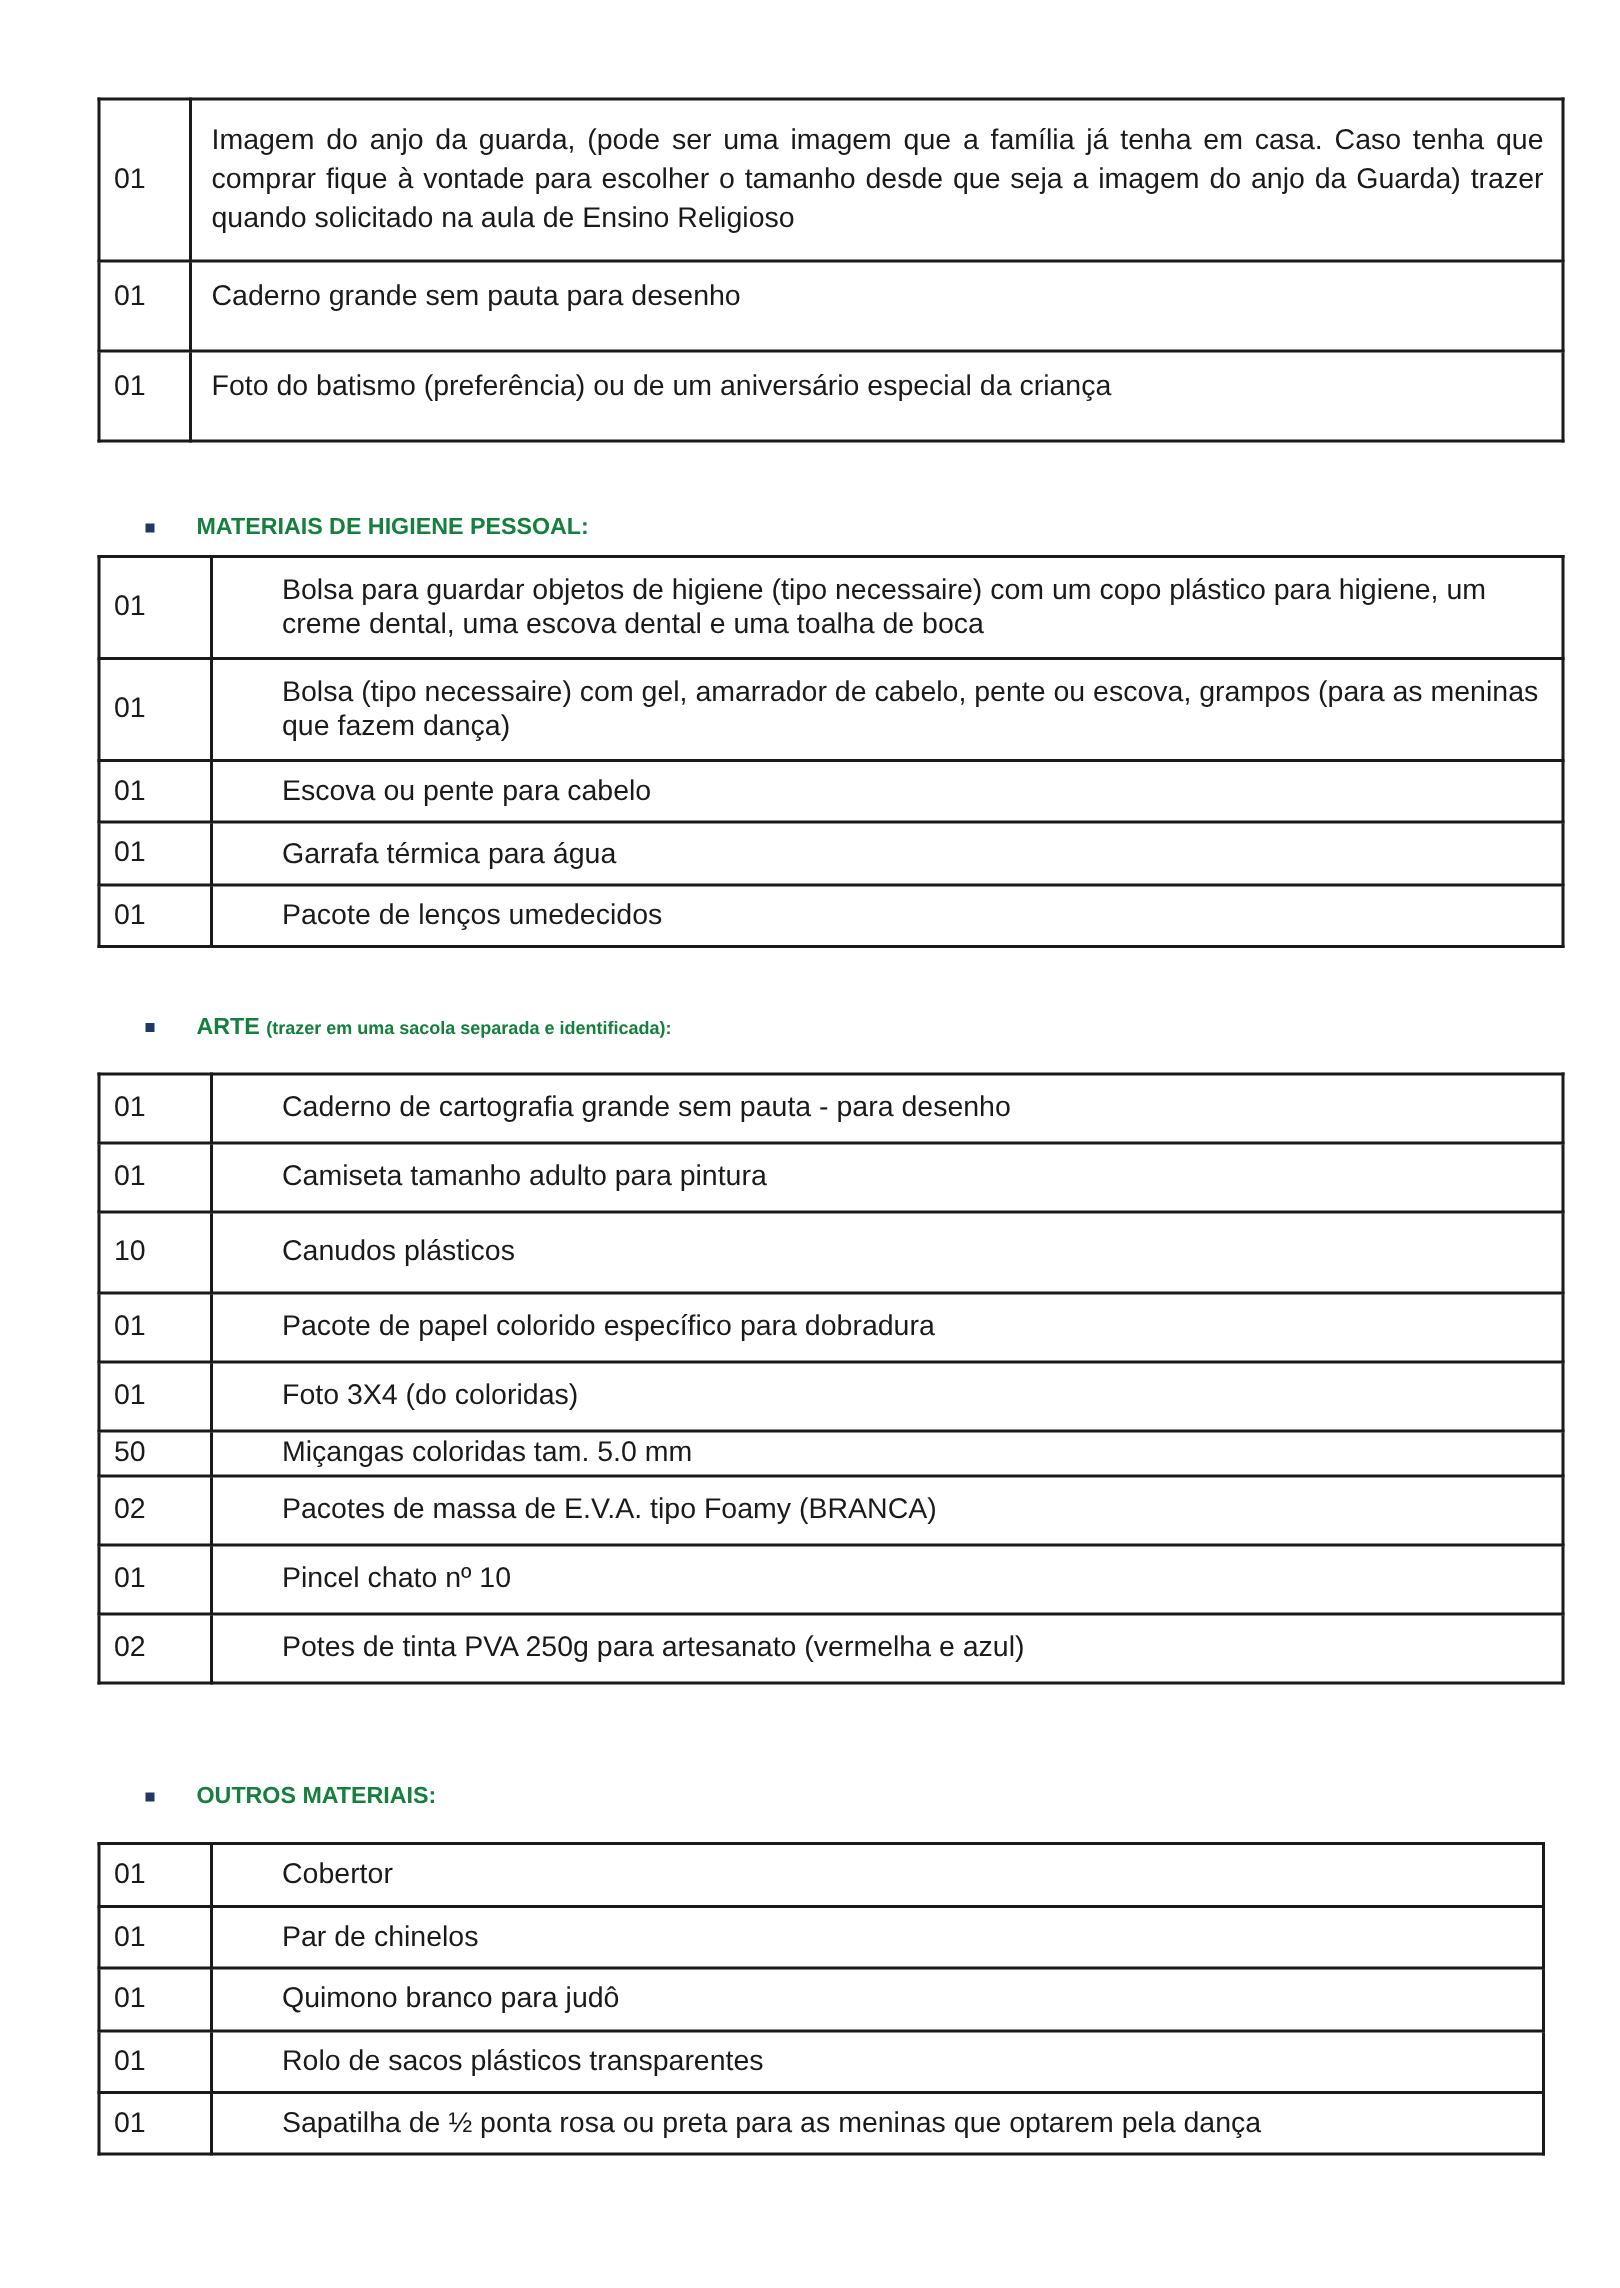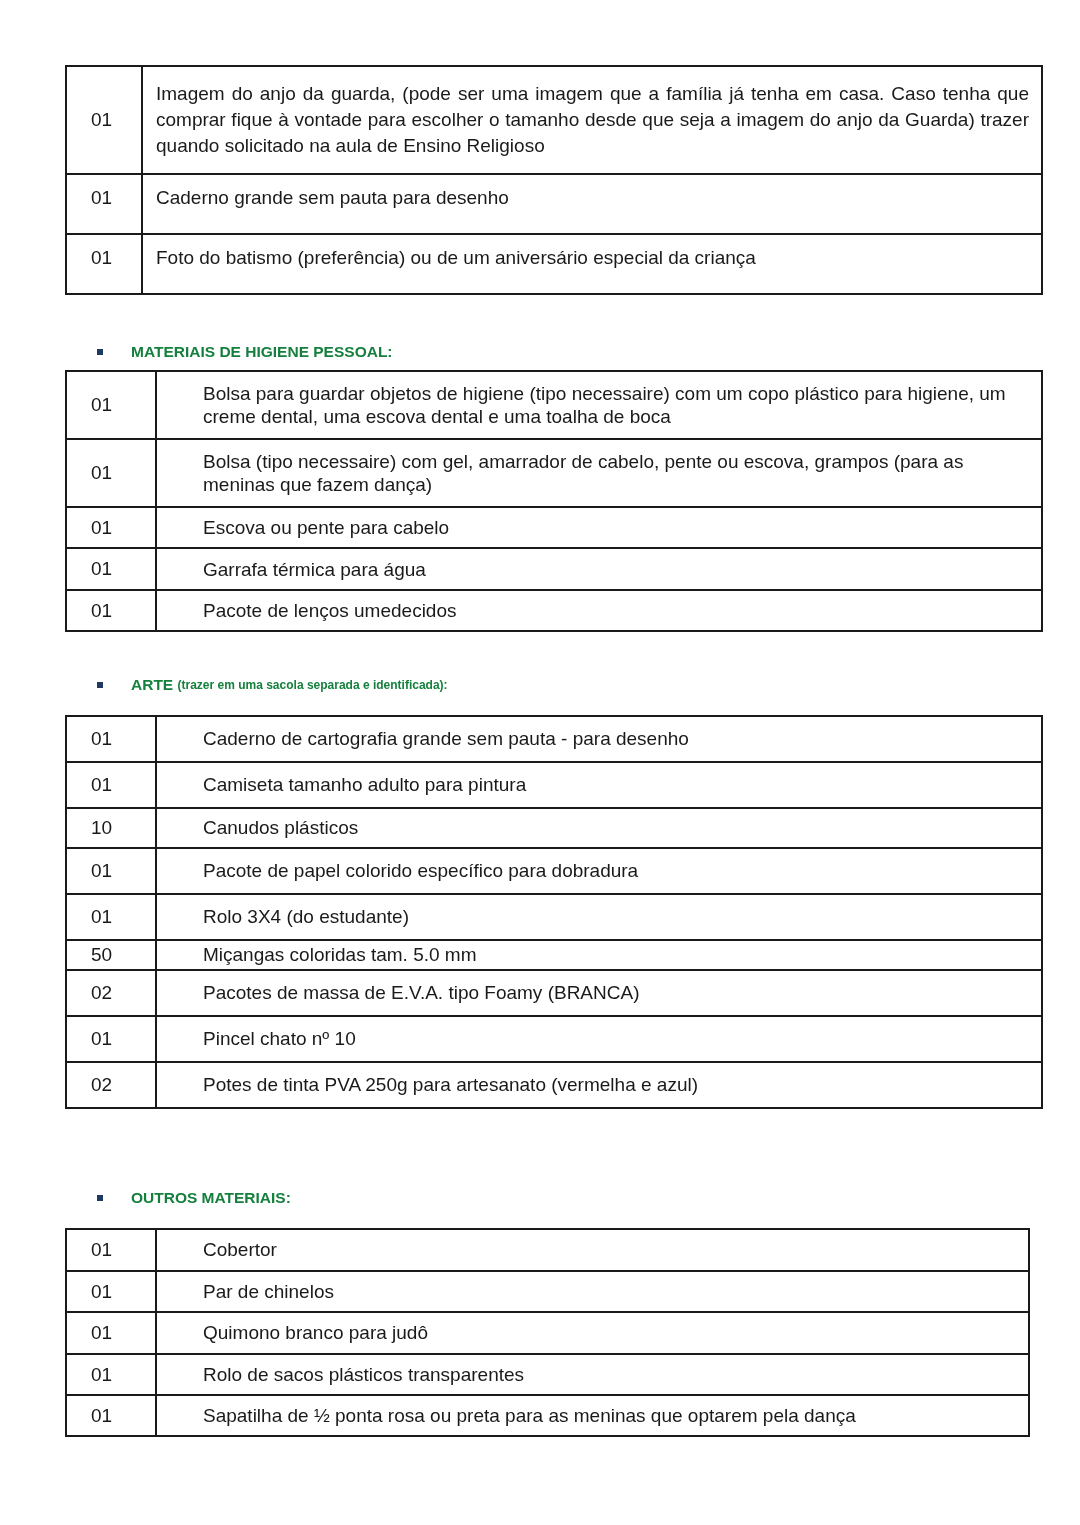--- a/index.html
+++ b/index.html
@@ -3,21 +3,21 @@
   <meta charset="utf-8">
   <style>
     html, body { margin: 0; padding: 0; background: #ffffff; }
     body {
       width: 1080px; height: 1525px; position: relative; overflow: hidden;
       font-family: "Liberation Sans", "DejaVu Sans", sans-serif;
       color: #1a1a1a;
     }
     table { border-collapse: collapse; position: absolute; table-layout: fixed; }
     td { border: 2px solid #1a1a1a; font-size: 19px; padding: 0 12px; vertical-align: middle; line-height: 26px; }
-    td.qty { padding-left: 24px; }
+    td.qty { padding-left: 9px; }
     .t1 { left: 65px; top: 65px; width: 978px; }
     .t1 td.qty { width: 38px; }
     .t1 td.desc { padding-left: 13px; text-align: justify; }
     .t2 { left: 65px; top: 370px; width: 978px; }
     .t3 { left: 65px; top: 715px; width: 978px; }
     .t4 { left: 65px; top: 1228px; width: 965px; }
     .t2 td.qty, .t3 td.qty, .t4 td.qty { width: 52px; }
     .t2 td.desc, .t3 td.desc, .t4 td.desc { padding-left: 46px; }
     .t2 td.desc { line-height: 23px; border-radius: 17px; }
     .section {
@@ -84,31 +84,31 @@
 <table class="t3">
   <tbody>
       <tr style="height:46px">
         <td class="qty">01</td>
         <td class="desc">Caderno de cartografia grande sem pauta - para desenho</td>
       </tr>
   <tr style="height:46px">
         <td class="qty">01</td>
         <td class="desc">Camiseta tamanho adulto para pintura</td>
       </tr>
-  <tr style="height:40px">
+  <tr style="height:54px">
         <td class="qty">10</td>
         <td class="desc">Canudos plásticos</td>
       </tr>
   <tr style="height:46px">
         <td class="qty">01</td>
         <td class="desc">Pacote de papel colorido específico para dobradura</td>
       </tr>
   <tr style="height:46px">
         <td class="qty">01</td>
-        <td class="desc">Rolo 3X4 (do estudante)</td>
+        <td class="desc">Foto 3X4 (do coloridas)</td>
       </tr>
   <tr style="height:30px">
         <td class="qty">50</td>
         <td class="desc">Miçangas coloridas tam. 5.0 mm</td>
       </tr>
   <tr style="height:46px">
         <td class="qty">02</td>
         <td class="desc">Pacotes de massa de E.V.A. tipo Foamy (BRANCA)</td>
       </tr>
   <tr style="height:46px">

